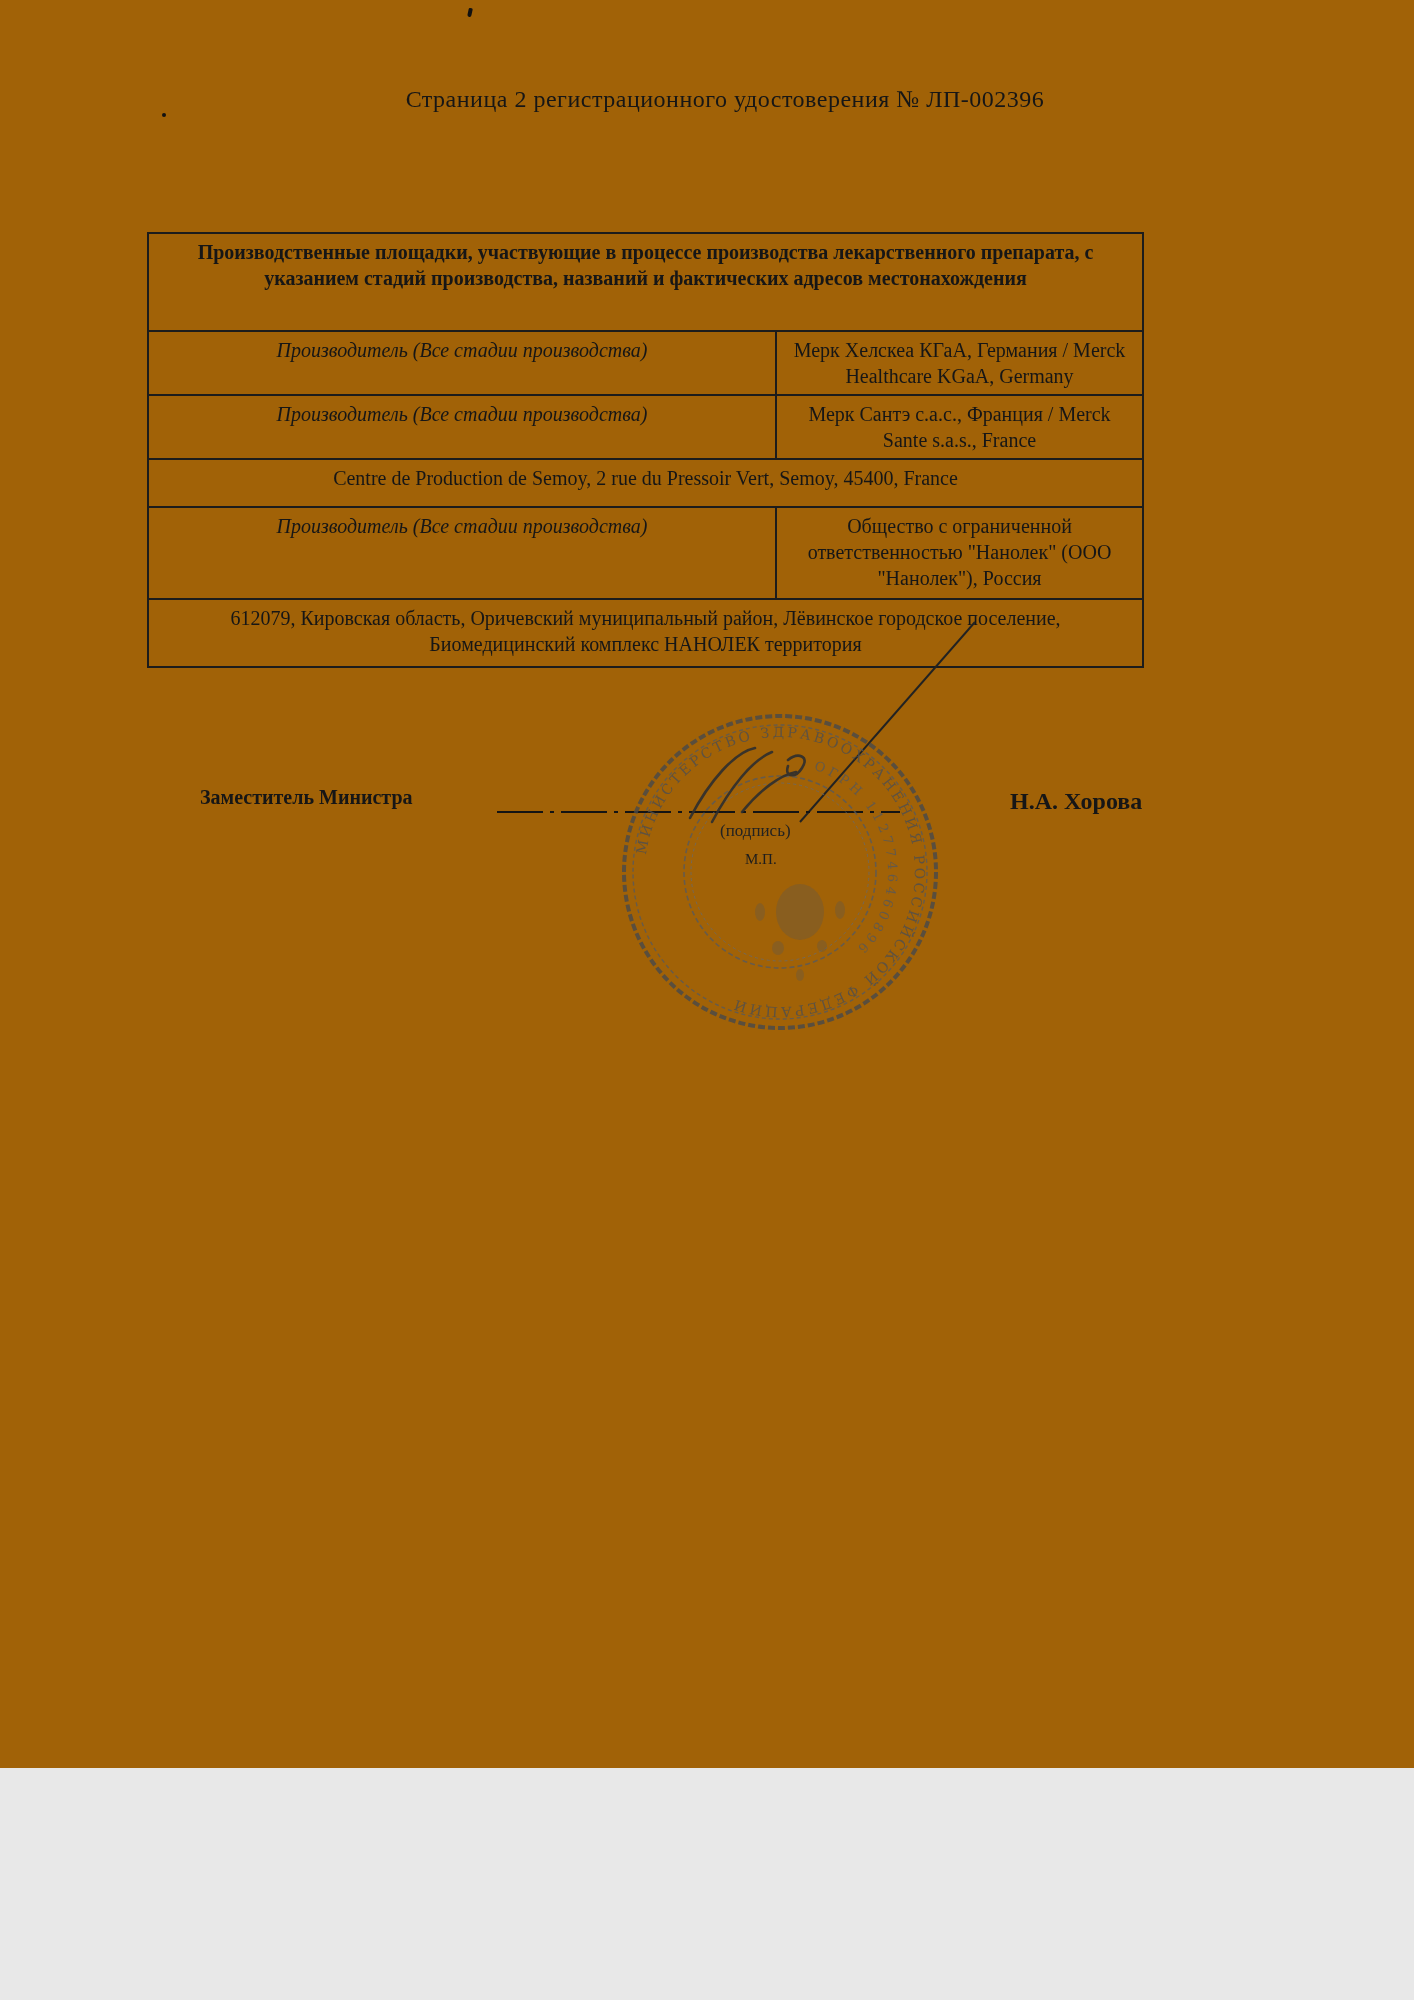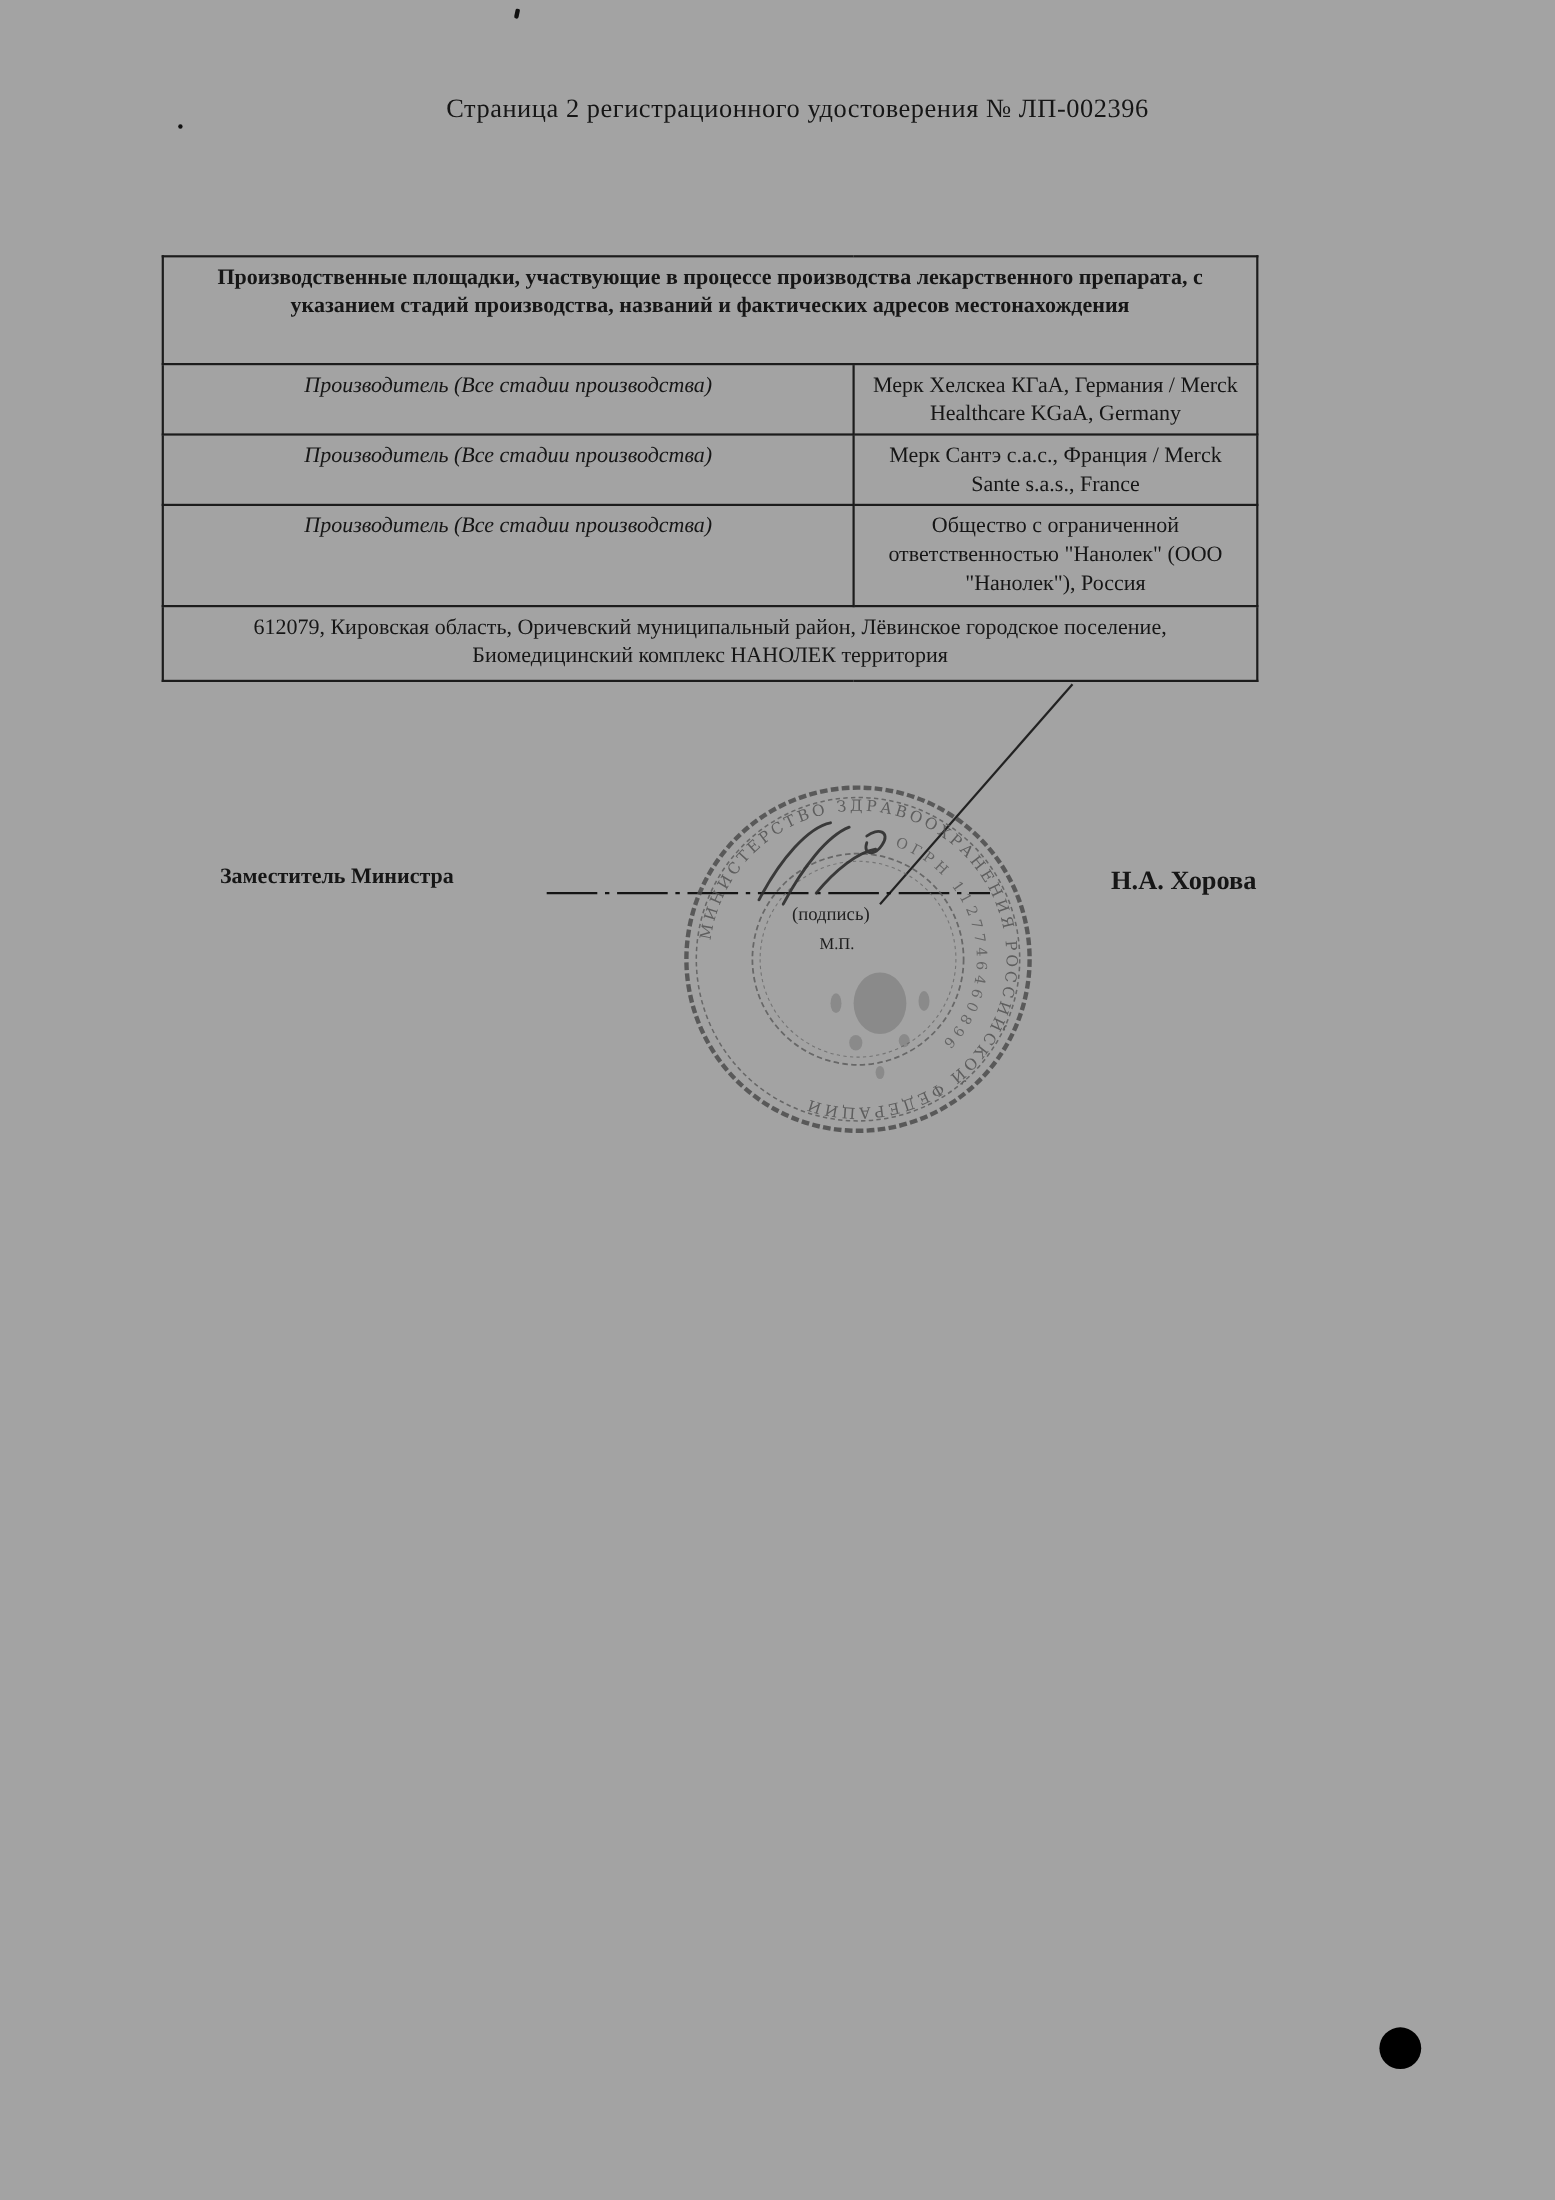--- a/index.html
+++ b/index.html
@@ -1,18 +1,18 @@
 <!DOCTYPE html>
 <html lang="ru"><head>
 <meta charset="utf-8">
 <style>
   html,body { margin:0; padding:0; background:#e8e8e8; }
   .page {
-    position:relative; width:1414px; height:2000px; margin:0 auto;
-    background:#a3a3a3; overflow:hidden;
+    position:relative; width:1414px; height:1768px; margin:0 auto;
+    background:#a16207; overflow:hidden;
     font-family:"Liberation Serif", serif; color:#161616;
   }
   
   .doc-header {
     position:absolute; top:86px; left:340px; width:770px;
     text-align:center; font-size:24px; letter-spacing:0.5px; white-space:nowrap;
   }
   
   .artifact { position:absolute; background:#111; }
   .artifact.tick { top:8px; left:468px; width:4px; height:9px; border-radius:2px 2px 3px 3px; transform:rotate(12deg); }
@@ -63,20 +63,23 @@
       <td colspan="2" class="cell-title">Производственные площадки, участвующие в процессе производства лекарственного препарата, с указанием стадий производства, названий и фактических адресов местонахождения</td>
     </tr>
     <tr class="h-role1">
       <td class="cell-role">Производитель (Все стадии производства)</td>
       <td class="cell-org">Мерк Хелскеа КГаА, Германия / Merck Healthcare KGaA, Germany</td>
     </tr>
     <tr class="h-role2">
       <td class="cell-role">Производитель (Все стадии производства)</td>
       <td class="cell-org">Мерк Сантэ с.а.с., Франция / Merck Sante s.a.s., France</td>
     </tr>
+    <tr class="h-addr2">
+      <td colspan="2" class="cell-addr">Centre de Production de Semoy, 2 rue du Pressoir Vert, Semoy, 45400, France</td>
+    </tr>
     <tr class="h-role3">
       <td class="cell-role">Производитель (Все стадии производства)</td>
       <td class="cell-org">Общество с ограниченной ответственностью "Нанолек" (ООО "Нанолек"), Россия</td>
     </tr>
     <tr class="h-addr3">
       <td colspan="2" class="cell-addr">612079, Кировская область, Оричевский муниципальный район, Лёвинское городское поселение, Биомедицинский комплекс НАНОЛЕК территория</td>
     </tr>
   </tbody>
     </table>
 

